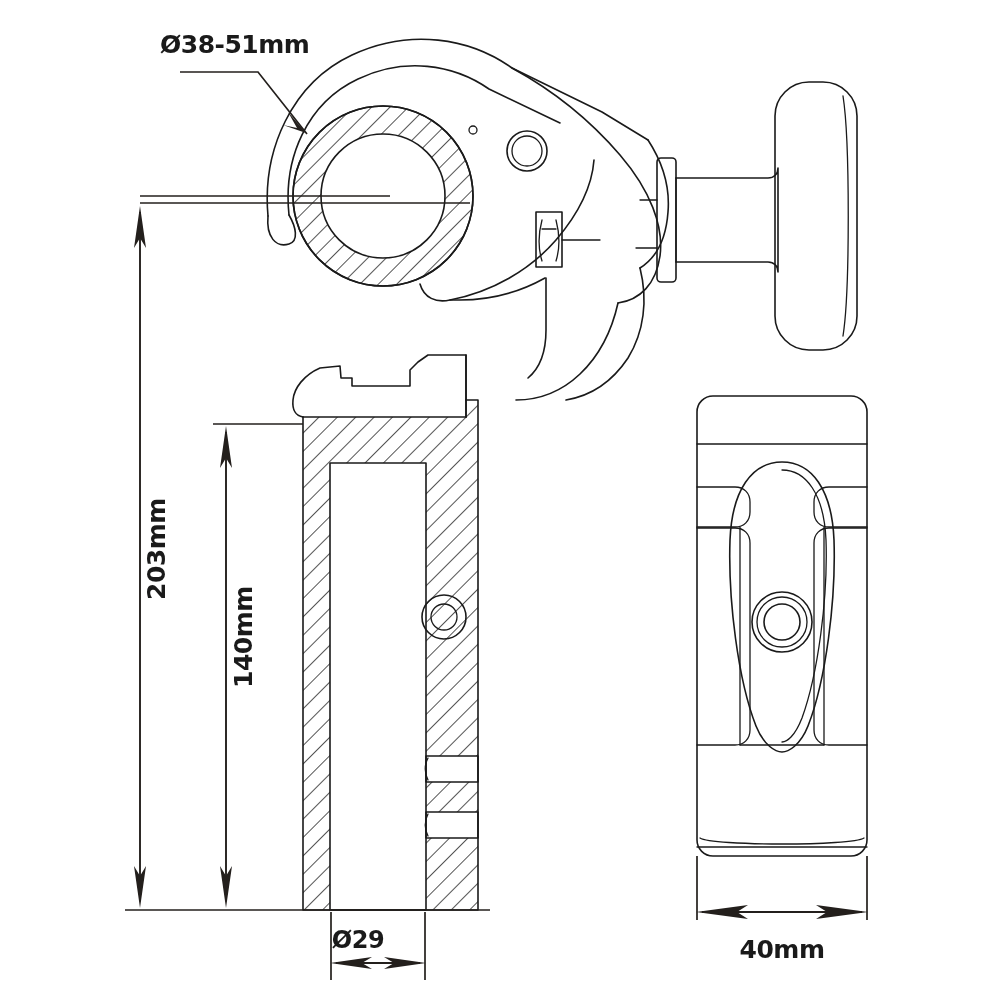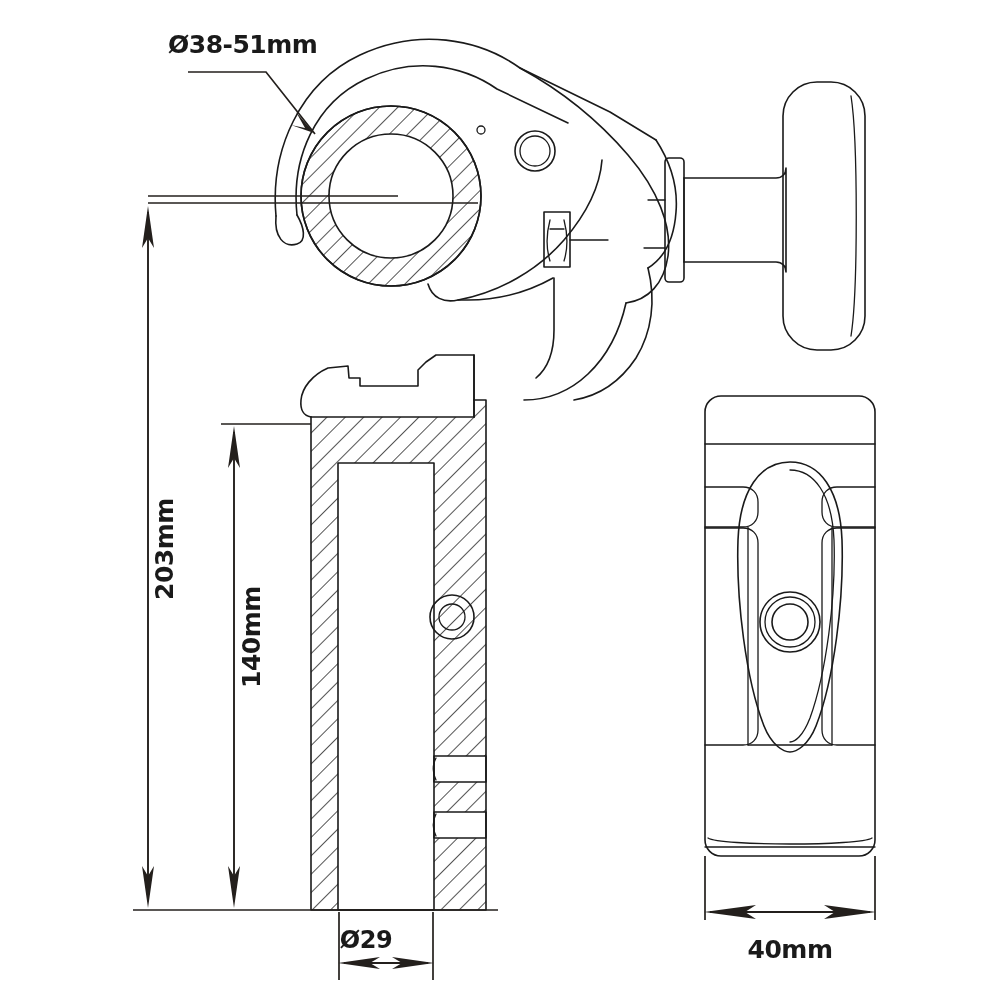--- a/index.html
+++ b/index.html
@@ -12,21 +12,20 @@
     width: 1000px;
     height: 1000px;
     font-family: "Liberation Sans", sans-serif;
     overflow: hidden;
     position: relative;
   }
   #drawing-root {
     position: relative;
     width: 824px;
     height: 1000px;
-    padding-left: 8px;
   }
   svg#tech-drawing {
     display: block;
     width: 1000px;
     height: 1000px;
   }
   .outline {
     fill: none;
     stroke: #1a1a1a;
     stroke-width: 1.6;

